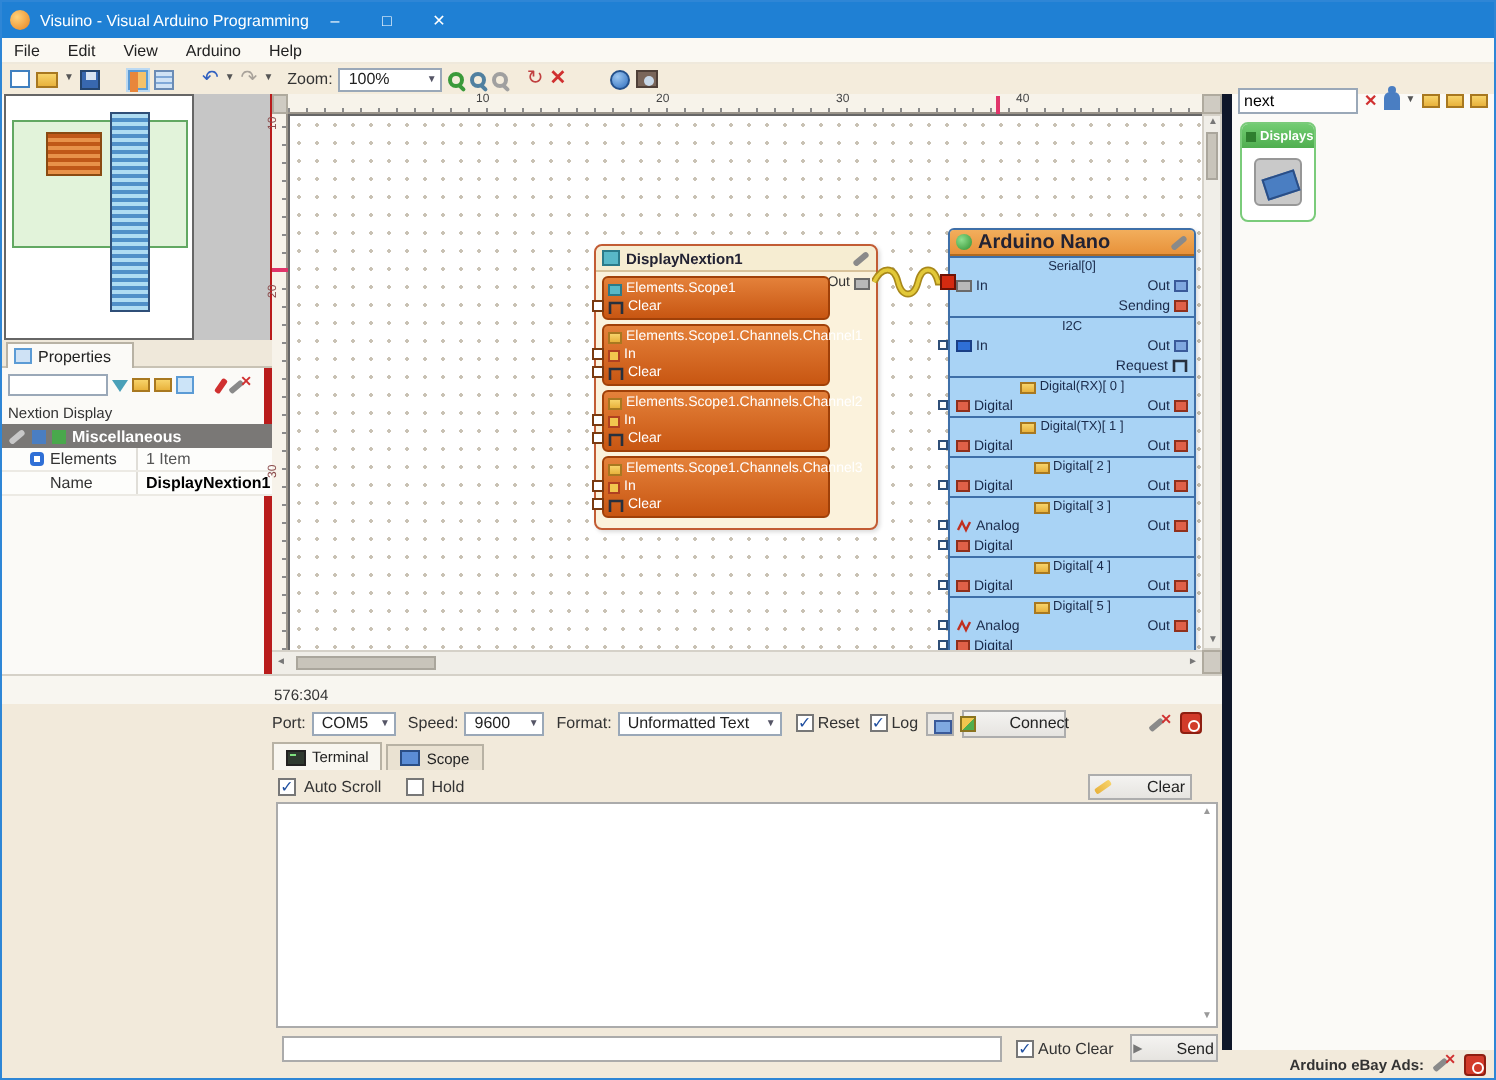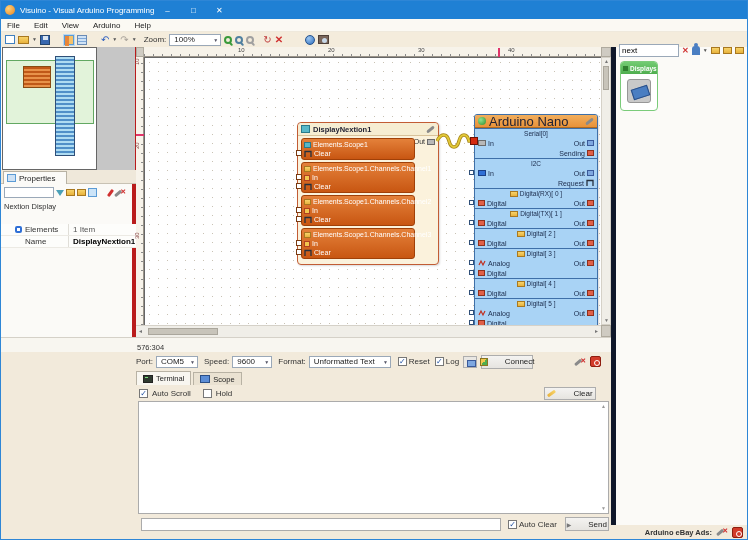--- a/index.html
+++ b/index.html
@@ -97,21 +97,21 @@
 .nx-out{position:absolute;right:3px;top:2px;display:flex;align-items:center;gap:2px;font-size:7px;color:#333}
 .grove{width:8px;height:6px;background:#B8B8B8;border:1px solid #6A6A6A}
 .nxb{position:relative;width:114px;background:linear-gradient(#E4813A,#C85612);border:1px solid #A04008;border-radius:3px;margin-bottom:2px;color:#fff;padding:1px 2px}
 .nxb-row{position:relative;height:9px;display:flex;align-items:center;gap:2px;font-size:7px}
 .ep{position:absolute;left:-8px;top:1px;width:6px;height:6px;background:#fff;border:1px solid #7A3A10}
 .ic-in{width:6px;height:6px;background:#F2C64E;border:1px solid #B04020}
 .wave{flex:none}
 
 .nano{position:absolute;left:329px;top:56px;width:124px;background:#A9D3F5;border:1.5px solid #3E6FA8;border-radius:3px;box-shadow:1px 1px 2px rgba(0,0,0,.15)}
 .na-head{height:13px;display:flex;align-items:center;gap:3px;padding:0 3px;background:linear-gradient(#F2AE5C,#E8923A);border-bottom:1px solid #B06A20;border-radius:2px 2px 0 0}
-.na-title{font-weight:normal;font-size:13px;color:#223;flex:1}
+.na-title{font-weight:bold;font-size:10px;color:#223;flex:1}
 .na-dot{width:8px;height:8px;border-radius:50%;background:radial-gradient(circle at 35% 35%,#8FE08F,#2F8F2F)}
 .nsec{border-top:1.5px solid #3E6FA8}
 .nsec:first-of-type{border-top:none}
 .nst{height:9px;display:flex;align-items:center;justify-content:center;gap:2px;font-size:6.5px;color:#1A2A4A}
 .nr{position:relative;height:10px;display:flex;align-items:center;padding:0 3px;font-size:7px;color:#1A2A4A}
 .nl{display:flex;align-items:center;gap:2px}
 .nrr{display:flex;align-items:center;gap:2px;margin-left:auto}
 .nep{position:absolute;left:-6px;top:2px;width:5px;height:5px;background:#fff;border:1px solid #2F4F78}
 .ic-red{width:7px;height:6px;background:#E06048;border:1px solid #90301C}
 .ic-blue{width:7px;height:6px;background:#7FA8E0;border:1px solid #3A5A9A}
@@ -227,20 +227,26 @@
       <span class="ic i-folder"></span>
       <span class="ic i-cat"></span>
       <span class="tb-gap" style="width:8px"></span>
       <span class="ic i-pin"></span>
       <span class="i-tools">
           <span class="bar"></span>
           <span class="x">✕</span>
         </span>
     </div>
     <div class="props-type">Nextion Display</div>
+    <div class="props-cat">
+      <span class="wrench" style="background:#C8C8C8"></span>
+      <span class="mini-sq" style="background:#4A7EC2"></span>
+      <span class="mini-sq" style="background:#49A84C"></span>
+      <span>Miscellaneous</span>
+    </div>
     <div class="props-row" style="top:177px">
       <span class="lab">
           <span class="i-expand"></span>
           <span>Elements</span>
         </span>
       <span class="val">1 Item</span>
     </div>
     <div class="props-row" style="top:189px">
       <span class="lab" style="padding-left:24px">
           <span>Name</span>

